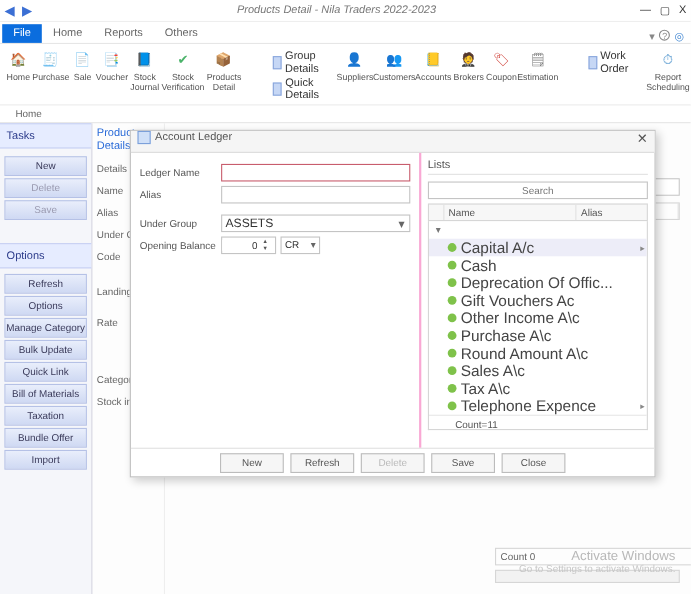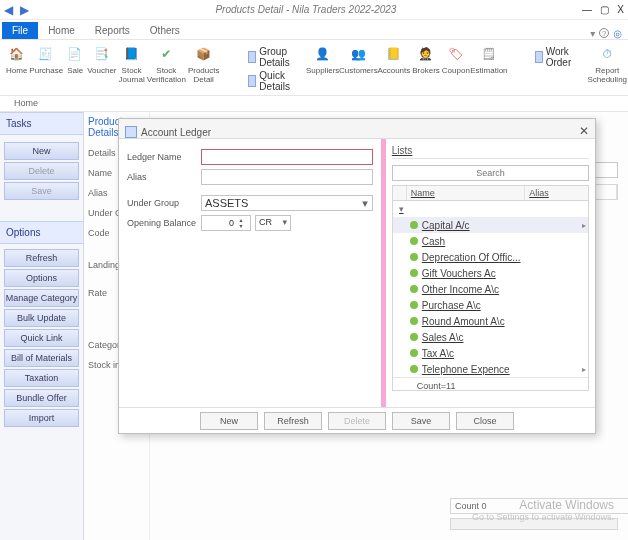--- a/index.html
+++ b/index.html
@@ -51,27 +51,27 @@
   .bg-table-head { position:absolute; top:72px; left:300px; right:10px; height:16px; border:1px solid #d6d6d6; display:flex; }
   .bg-table-head span { flex:1; padding:2px 4px; font-size:9px; color:#666; border-right:1px solid #e0e0e0; }
   .bg-count { position:absolute; bottom:26px; left:300px; width:190px; height:16px; border:1px solid #d6d6d6; font-size:9px; padding:2px 4px; color:#666; }
   .bg-scrollbar-h { position:absolute; bottom:10px; left:300px; right:10px; height:12px; border:1px solid #d6d6d6; background:#f2f2f2; }
   .watermark { position:absolute; bottom:18px; right:14px; text-align:right; }
   .watermark .l1 { font-size:12px; color:#b8b8b8; }
   .watermark .l2 { font-size:9px; color:#c6c6c6; }
 
   
   .modal { position:absolute; left:118px; top:118px; width:478px; height:316px; background:#fff; border:1px solid #bfbfbf; box-shadow: 3px 3px 8px rgba(0,0,0,0.2); }
-  .modal-title { height:20px; background:#f5f5f5; border-bottom:1px solid #dcdcdc; display:flex; align-items:flex-end; padding:0 6px; }
+  .modal-title { height:20px; background:#f5f5f5; border-bottom:1px solid #dcdcdc; display:flex; align-items:flex-start; padding:0 6px; }
   .modal-title .ico { width:12px; height:12px; background:#d0e0f8; border:1px solid #7ca0da; margin-right:4px; }
   .modal-title .txt { flex:1; font-size:10px; color:#555; }
   .modal-title .close { font-size:12px; color:#555; cursor:pointer; }
   .modal-body { display:flex; height: calc(100% - 20px - 26px); }
   .ledger-left { width: 55%; padding:6px 8px; }
-  .ledger-right { width: 45%; padding:6px 6px; border-left:5px solid #f9a8d4;text-decoration:underline; }
+  .ledger-right { width: 45%; padding:6px 6px; border-left:2px solid #f9a8d4; }
   .sect-head { font-size:10px; color:#555; border-bottom:1px solid #e2e2e2; padding-bottom:2px; margin-bottom:6px; }
   .form-row { display:flex; align-items:center; margin:4px 0; gap:4px; }
   .form-label { width: 70px; font-size:9px; color:#555; }
   .form-input { flex:1; height:16px; border:1px solid #c4c4c4; font-size:9px; padding:1px 3px; }
   .form-input.req { border:1px solid #c85d6d; }
   .form-select { flex:1; height:16px; border:1px solid #c4c4c4; font-size:11px; padding:1px 3px; background:#fff; position:relative; }
   .form-select::after { content:"▾"; position:absolute; right:4px; top:1px; color:#666; }
   .num-box { width:50px; height:16px; border:1px solid #c4c4c4; display:flex; align-items:center; }
   .num-box input { border:none; width:34px; font-size:9px; text-align:right; padding-right:2px; }
   .spinner { display:flex; flex-direction:column; width:10px; }
@@ -83,21 +83,21 @@
   .list-head { display:flex; border:1px solid #d6d6d6; background:#f7f7f7; }
   .list-head span { font-size:9px; color:#555; padding:2px 4px; }
   .list-head .c0 { width:14px; border-right:1px solid #e2e2e2; }
   .list-head .c1 { flex:2; border-right:1px solid #e2e2e2; }
   .list-head .c2 { flex:1; }
   .tree { border:1px solid #d6d6d6; border-top:none; height: 190px; overflow:hidden; position:relative; }
   .tree-row { display:flex; align-items:center; height:16px; padding-left:4px; }
   .tree-row.selected { background:#ededf8; }
   .tree-bullet { width:8px; height:8px; border-radius:50%; background:#7fc24a; margin:0 4px; flex-shrink:0; }
   .tree-exp { width:9px; font-size:9px; color:#777; cursor:pointer; text-align:center; }
-  .tree-label { font-size:10px; color:#444; }
+  .tree-label { font-size:14px; color:#444; }
   .tree-count { padding-left:24px; font-size:9px; color:#555; border-top:1px solid #e6e6e6; height:16px; display:flex; align-items:center; }
   .tree-right-tick { position:absolute; right:2px; font-size:8px; color:#888; }
 
   .modal-footer { height:26px; border-top:1px solid #e0e0e0; display:flex; align-items:center; justify-content:center; gap:6px; }
   .modal-btn { width:58px; height:18px; border:1px solid #bcbcbc; background:#f6f6f6; font-size:9px; color:#555; cursor:pointer; display:flex; align-items:center; justify-content:center; }
   .modal-btn.disabled { color:#bbb; }
 
 </style>
 </head>
 <body>

